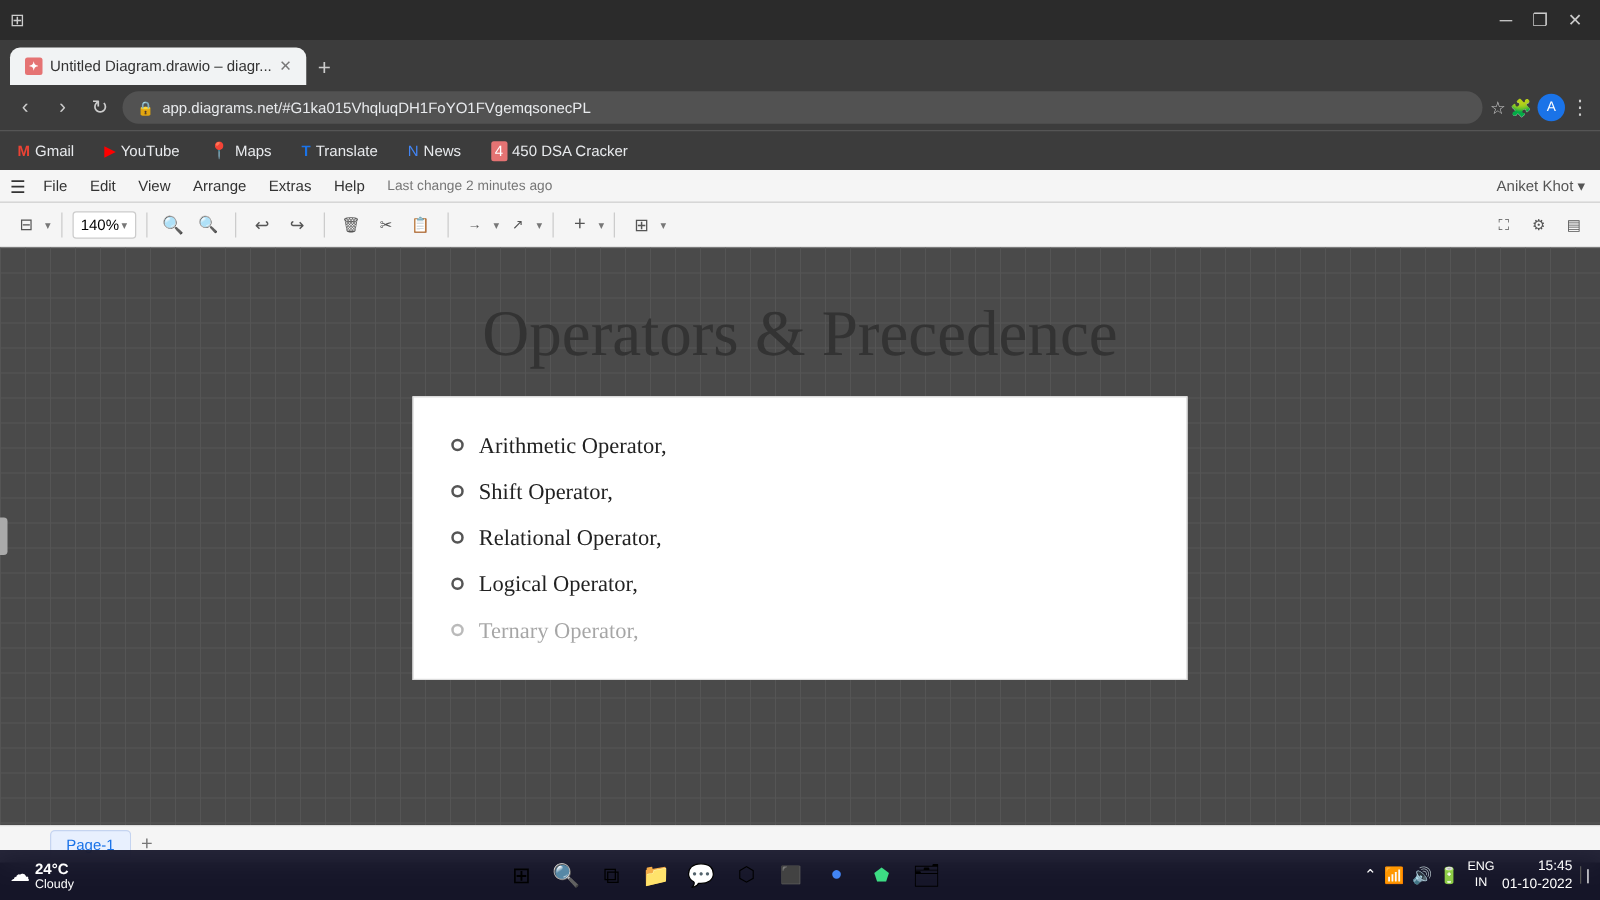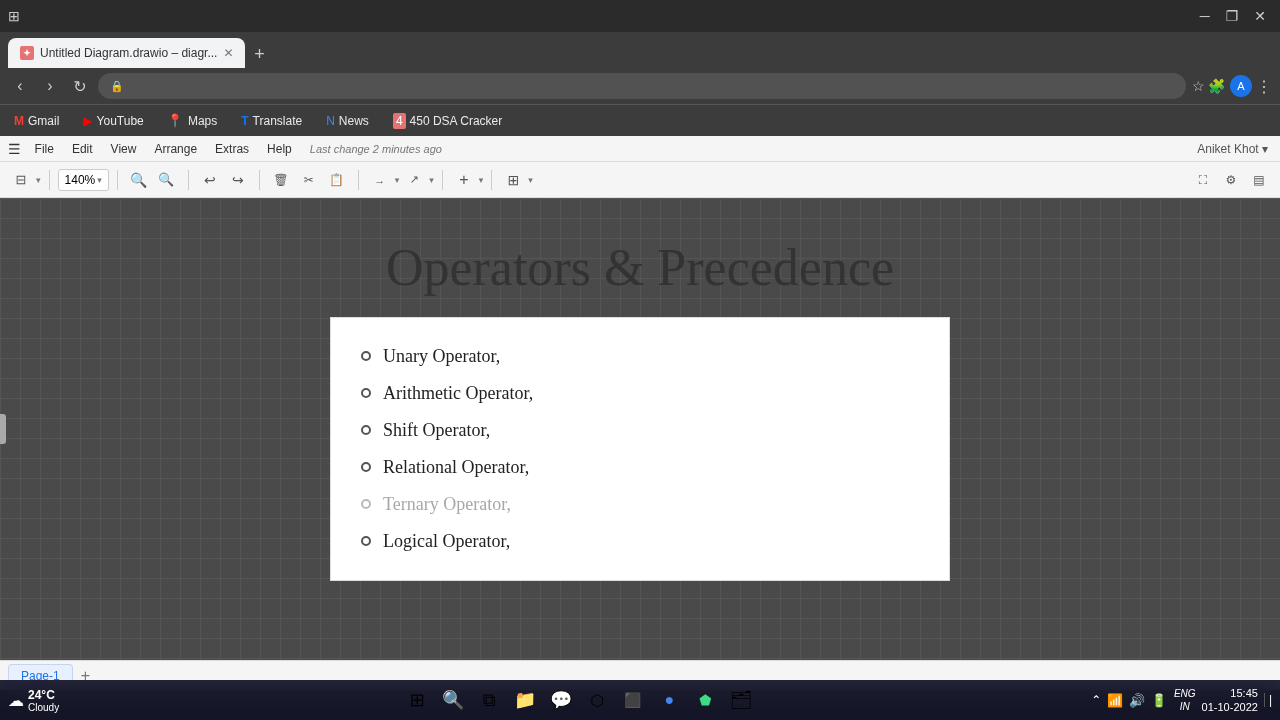--- a/index.html
+++ b/index.html
@@ -48,21 +48,21 @@
 
     
     .menu-bar {
       display: flex; align-items: center; height: 26px;
       background: #f5f5f5; padding: 0 4px; gap: 4px;
       border-bottom: 1px solid #ddd; font-size: 12px; color: #333;
       justify-content: space-between;
     }
     .menu-left { display: flex; gap: 2px; align-items: center; }
     .menu-item { padding: 2px 8px; cursor: pointer; border-radius: 3px; }
-    .last-change { color: #777; font-size: 11px; padding: 0 8px; font-style: italic; }
+    .last-change { color: #777; font-size: 11px; padding: 0 8px; }
     .user-name { padding: 0 8px; font-size: 12px; color: #555; }
 
     
     .toolbar {
       display: flex; align-items: center; height: 36px;
       background: #f5f5f5; padding: 0 8px; gap: 4px;
       border-bottom: 1px solid #ddd;
     }
     .toolbar-group { display: flex; align-items: center; gap: 2px; }
     .toolbar-sep { width: 1px; height: 20px; background: #ccc; margin: 0 4px; }
@@ -187,20 +187,21 @@
     </div>
     <div class="tab-new">+</div>
   </div>
 
   <div class="address-bar-row">
     <button class="nav-btn">‹</button>
     <button class="nav-btn">›</button>
     <button class="nav-btn">↻</button>
     <div class="address-box">
       <span class="address-lock">🔒</span>
+      <span class="address-text">app.diagrams.net/#G1ka015VhqluqDH1FoYO1FVgemqsonecPL</span>
     </div>
     <div class="address-right">
       <span style="font-size:14px;cursor:pointer;color:#ccc;">☆</span>
       <span style="font-size:14px;cursor:pointer;color:#ccc;">🧩</span>
       <span style="width:22px;height:22px;background:#1a73e8;border-radius:50%;display:flex;align-items:center;justify-content:center;color:white;font-size:11px;cursor:pointer;">A</span>
       <span style="font-size:16px;cursor:pointer;color:#ccc;">⋮</span>
     </div>
   </div>
 
   <div class="bookmarks-bar">
@@ -303,51 +304,47 @@
     <div class="canvas-grid"></div>
 
     <div class="diagram-content">
 
       <h1 class="slide-title">Operators &amp; Precedence</h1>
 
       <div class="slide-box">
         <ul class="slide-list">
           <li>
             <span class="list-bullet"></span>
-            <span>Unary Operator,</span>
+            <span>Arithmetic Operator,</span>
           </li>
           <li>
             <span class="list-bullet"></span>
-            <span>Arithmetic Operator,</span>
+            <span>Shift Operator,</span>
           </li>
           <li>
             <span class="list-bullet"></span>
-            <span>Shift Operator,</span>
+            <span>Relational Operator,</span>
           </li>
           <li>
             <span class="list-bullet"></span>
-            <span>Relational Operator,</span>
+            <span>Logical Operator,</span>
           </li>
           <li style="opacity:0.4;">
             <span class="list-bullet"></span>
             <span>Ternary Operator,</span>
           </li>
-          <li>
-            <span class="list-bullet"></span>
-            <span>Logical Operator,</span>
-          </li>
         </ul>
       </div>
     </div>
 
     <div class="left-handle"></div>
   </div>
 
   <div class="status-bar">
-    <div style="display:flex;align-items:center;gap:4px;">
+    <div style="display:flex;align-items:center;gap:4px;margin-left:32px;">
       <div class="page-tab">
         <span>Page-1</span>
       </div>
       <span class="add-page">+</span>
     </div>
   </div>
 
   <div class="taskbar">
 
     <div class="weather">
@@ -369,21 +366,21 @@
       <div class="tb-icon" style="color:#4285f4;font-size:16px;">●</div>
       <div class="tb-icon" style="color:#3ddc84;font-size:14px;">⬟</div>
       <div class="tb-icon">🗂</div>
     </div>
 
     <div class="taskbar-right">
       <span style="cursor:pointer;font-size:12px;">⌃</span>
       <span style="cursor:pointer;font-size:13px;">📶</span>
       <span style="cursor:pointer;font-size:13px;">🔊</span>
       <span style="cursor:pointer;font-size:13px;">🔋</span>
-      <div style="font-size:10px;color:white;text-align:center;cursor:pointer;line-height:1.3;font-style:italic;">ENG<br>IN</div>
+      <div style="font-size:10px;color:white;text-align:center;cursor:pointer;line-height:1.3;">ENG<br>IN</div>
       <div class="time-date">
         <span>15:45</span>
         <span>01-10-2022</span>
       </div>
       <span style="cursor:pointer;font-size:12px;padding-left:4px;border-left:1px solid #555;">|</span>
     </div>
   </div>
 
 </div>
 

